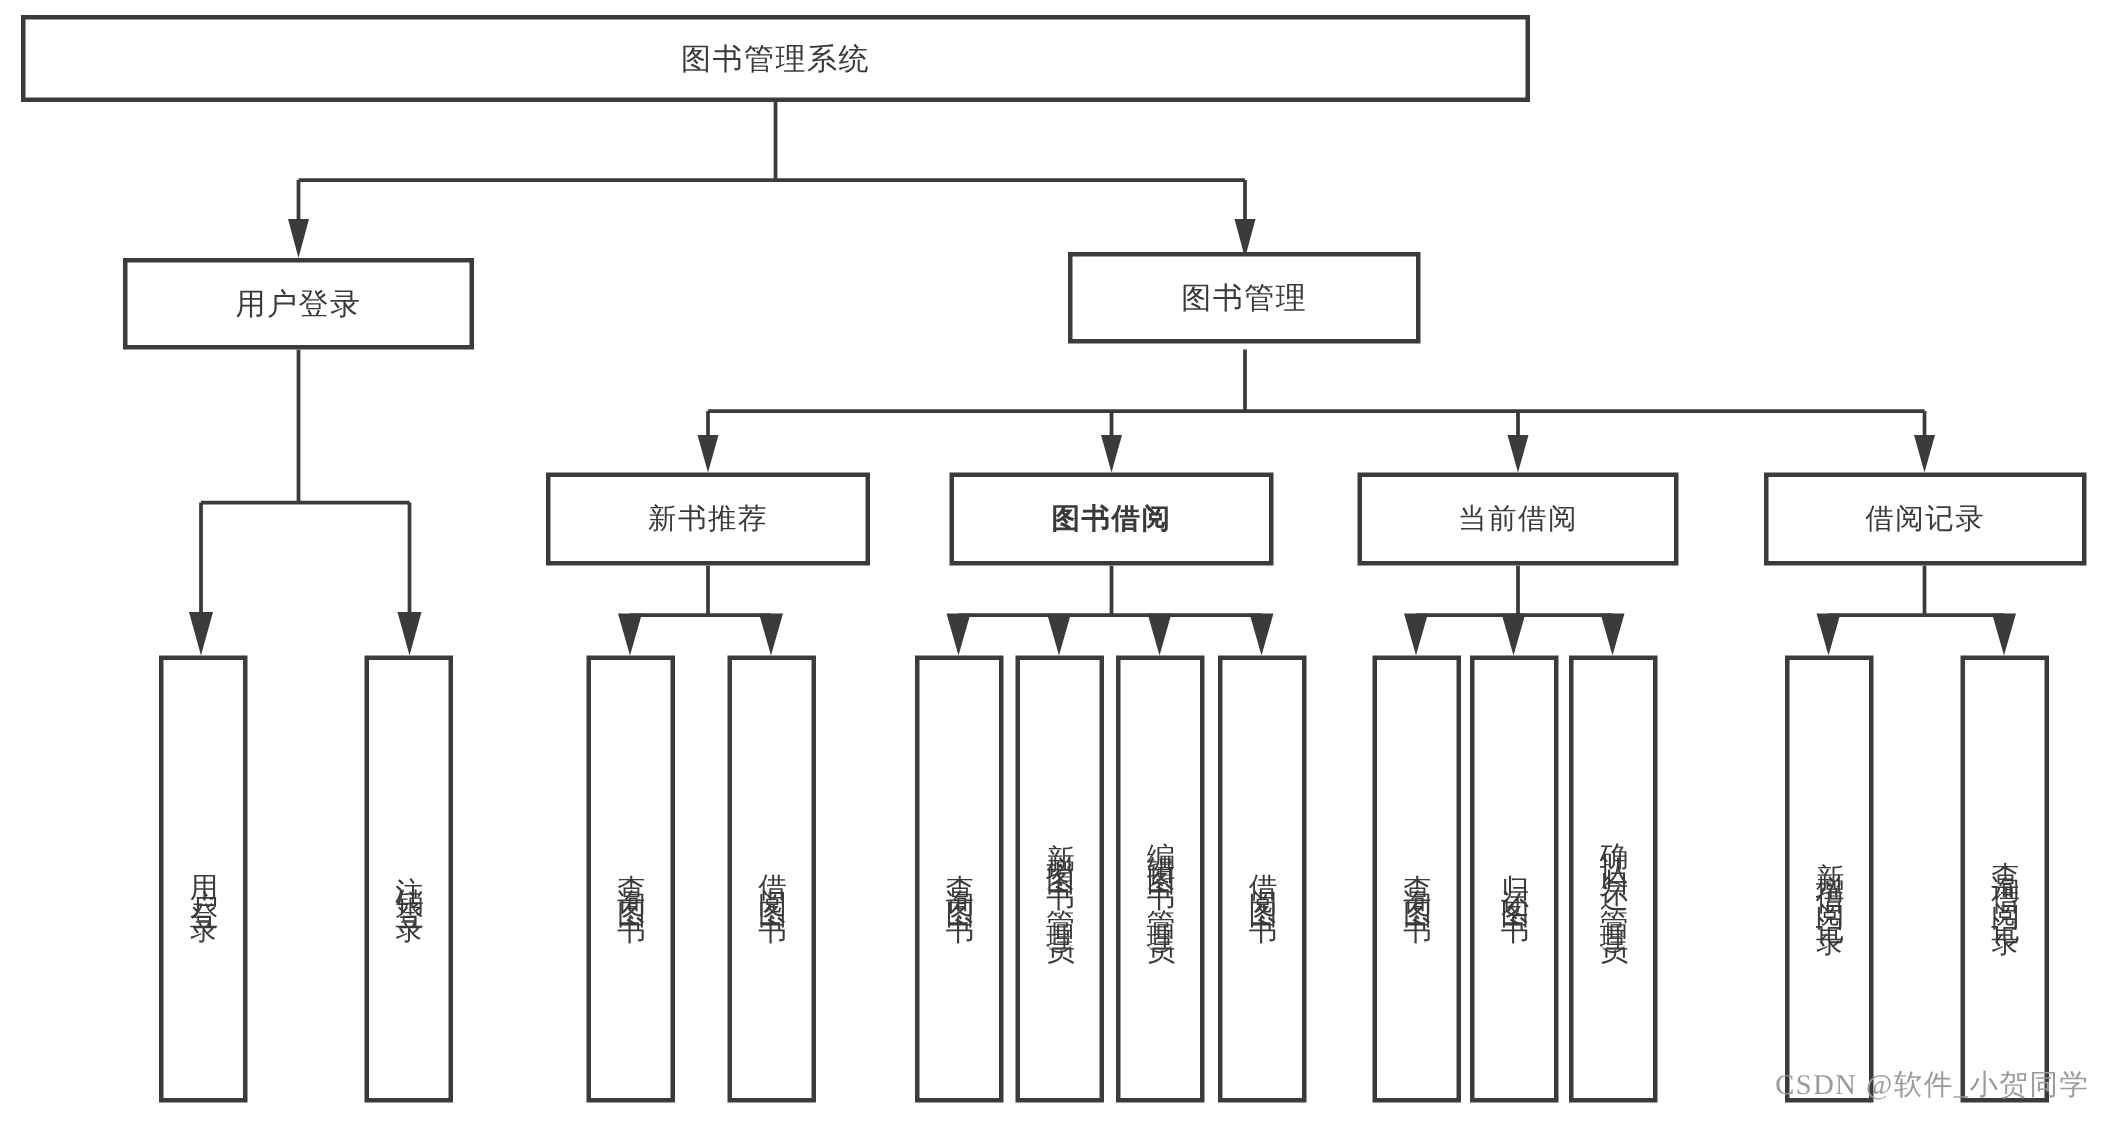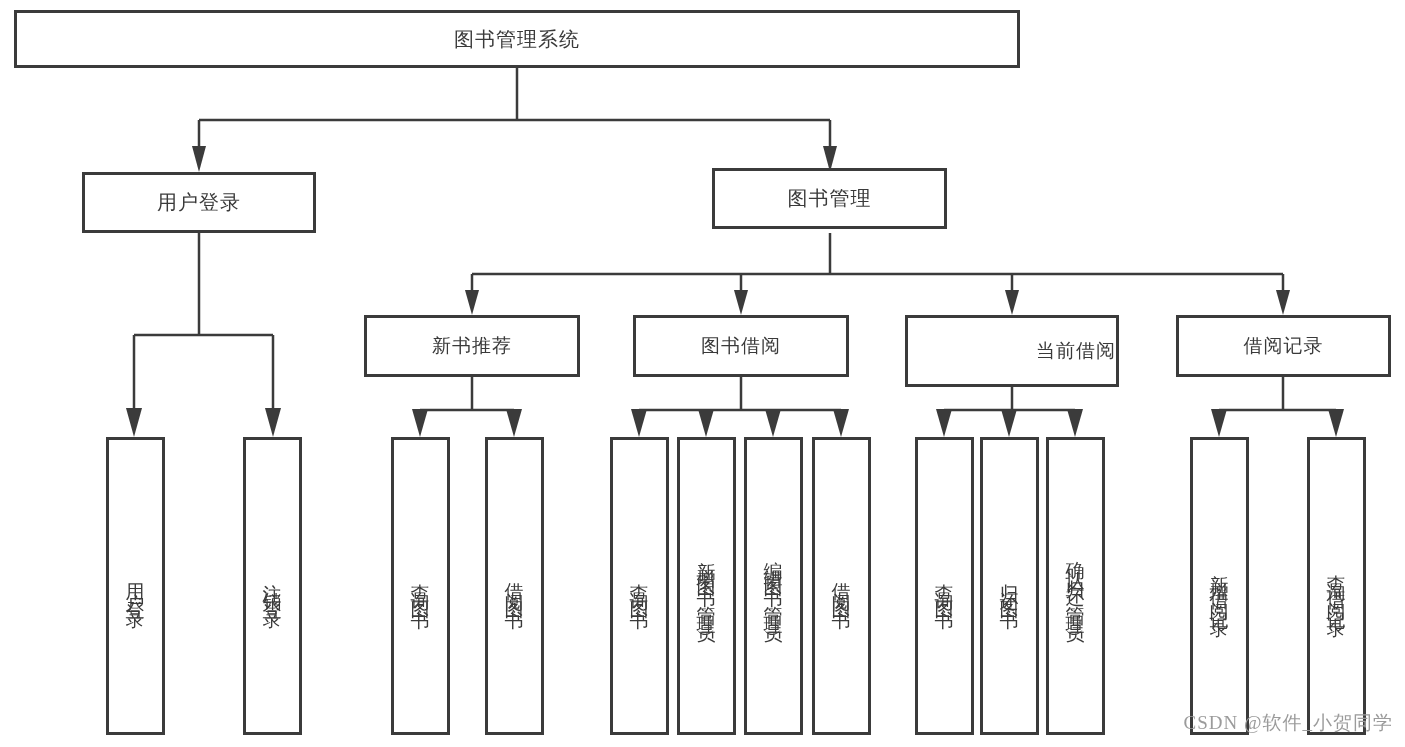--- a/index.html
+++ b/index.html
@@ -27,22 +27,22 @@
     background:#fff;
     border:3px solid var(--line);
     display:flex;align-items:center;justify-content:center;
     text-align:center;
   }
   .hbox{font-size:20px;letter-spacing:1px;}
   .root{left:14px;top:10px;width:1006px;height:58px;}
   .b-user-login{left:82px;top:172px;width:234px;height:61px;}
   .b-book-mgmt{left:712px;top:168px;width:235px;height:61px;}
   .b-new-rec{left:364px;top:315px;width:216px;height:62px;font-size:19px;}
-  .b-borrow{left:633px;top:315px;width:216px;height:62px;font-size:19px;}
-  .b-current{left:905px;top:315px;width:214px;height:72px;font-size:19px;justify-content:flex-end;}
+  .b-borrow{left:633px;top:315px;width:216px;height:62px;font-size:19px;font-weight:bold;}
+  .b-current{left:905px;top:315px;width:214px;height:62px;font-size:19px;}
   .b-records{left:1176px;top:315px;width:215px;height:62px;font-size:19px;}
   .vbox{
     top:437px;width:59px;height:298px;
     font-size:19px;
   }
   .vbox .vtext{
     writing-mode:vertical-rl;
     text-orientation:mixed;
     letter-spacing:9px;
     line-height:1;

